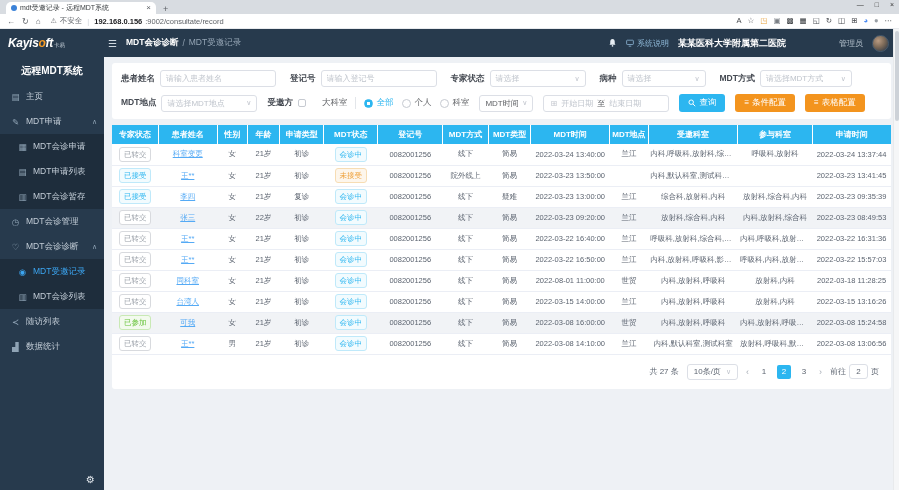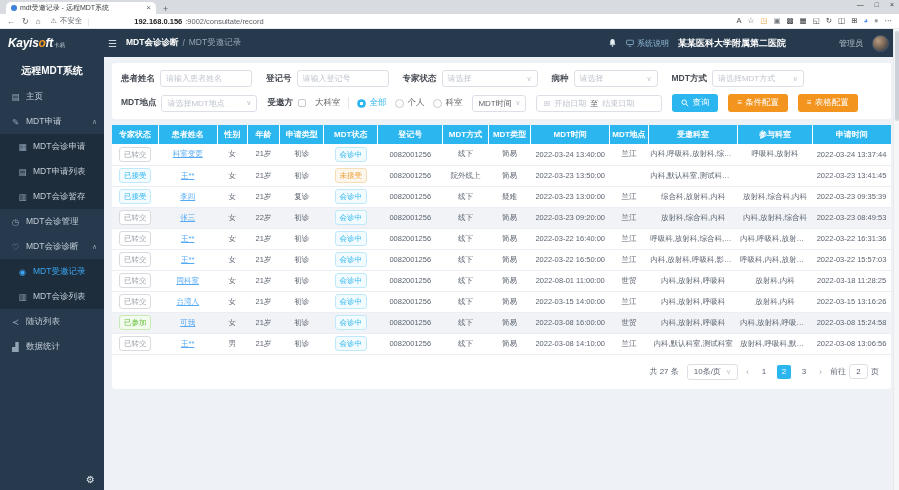--- a/index.html
+++ b/index.html
@@ -13,21 +13,21 @@
   .favicon { width:6px; height:6px; border-radius:50%; background:#3b82d8; flex:none; }
   .tab-title { font-size:7px; color:#3c4043; white-space:nowrap; overflow:hidden; text-overflow:ellipsis; flex:1; }
   .tab-close { font-size:8px; color:#5f6368; line-height:1; }
   .newtab { font-size:9px; color:#5f6368; margin-left:7px; line-height:1; }
   .win-controls { position:absolute; right:5px; top:1px; display:flex; gap:11px; font-size:7px; color:#333; }
   .addressbar { height:15px; background:#fff; display:flex; align-items:center; gap:6px; padding:0 7px; border-bottom:1px solid #e8eaed; }
   .nav-icons { display:flex; gap:7px; font-size:8px; color:#5f6368; }
   .urlbox { display:flex; align-items:center; gap:3px; font-size:7.5px; color:#5f6368; flex:1; margin-left:4px; }
   .urlbox .warn { font-size:7px; color:#5f6368; }
   .urlbox .sep { color:#d0d3d8; margin:0 2px; }
-  .url-host { color:#202124; font-weight:bold;margin-left:40px; }
+  .url-host { color:#202124; font-weight:bold; }
   .url-path { color:#5f6368; }
   .toolbar-icons { display:flex; gap:6px; align-items:center; font-size:7.5px; line-height:1; }
 
   
   .app-header { height:28px; background:#273a4d; display:flex; align-items:center; }
   .logo { width:104px; flex:none; padding-left:8px; display:flex; align-items:baseline; cursor:pointer; }
   .logo-main { font-size:12px; font-weight:bold; color:#fff; font-style:italic; letter-spacing:-0.3px; }
   .logo-o { color:#f59a23; }
   .logo-sub { font-size:5.5px; color:#cfd8e0; margin-left:1px; }
   .collapse { font-size:10px; color:#cfd8e0; margin:0 9px 0 4px; cursor:pointer; }
@@ -54,28 +54,28 @@
   .gear { position:absolute; bottom:5px; right:9px; font-size:10px; color:#e3e8ee; cursor:pointer; }
 
   
   .main { flex:1; background:#eef1f5; padding:6px 8px 0 8px; overflow:hidden; }
   .filter-card { background:#fff; border-radius:3px; padding:7px 9px; }
   .frow { display:flex; align-items:center; gap:14px; }
   .frow + .frow { margin-top:7px; }
   .field { display:flex; align-items:center; gap:5px; }
   .field > label { font-size:8.5px; color:#464b53; font-weight:bold; white-space:nowrap; }
   .txt, .select, .datebox, .mini-select { height:17px; border:1px solid #dcdfe6; border-radius:3px; font-size:8px; background:#fff; }
-  .txt { padding:0 5px; width:92px; color:#606266; font-family:inherit; }
+  .txt { padding:0 5px; width:116px; color:#606266; font-family:inherit; }
   .txt::placeholder { color:#bfc4cc; }
   .select { display:flex; align-items:center; justify-content:space-between; padding:0 5px; cursor:pointer; }
   .select .ph { color:#bfc4cc; }
   .select .val { color:#606266; }
   .caret { color:#c0c4cc; font-size:7px; }
   .w96 { width:96px; } .w84 { width:84px; } .w92 { width:92px; } .w54 { width:54px; }
-  .cb { display:flex; align-items:center; gap:9px; font-size:8.5px; color:#606266; cursor:pointer; }
+  .cb { display:flex; align-items:center; gap:16px; font-size:8.5px; color:#606266; cursor:pointer; }
   .cb .box { width:8px; height:8px; border:1px solid #c6cad1; border-radius:2px; background:#fff; }
   .vdiv { width:1px; height:12px; background:#e3e6ea; margin:0 3px; }
   .radio-group { display:flex; align-items:center; gap:9px; }
   .radio { display:flex; align-items:center; gap:3px; font-size:8.5px; color:#606266; cursor:pointer; }
   .radio .dot { width:9px; height:9px; border:1px solid #c6cad1; border-radius:50%; background:#fff; }
   .radio.checked { color:#2cb6f0; }
   .radio.checked .dot { border-color:#2cb6f0; background:radial-gradient(circle,#fff 0,#fff 1.5px,#2cb6f0 1.6px); }
   .datebox { display:flex; align-items:center; gap:4px; padding:0 6px; width:126px; color:#bfc4cc; cursor:pointer; }
   .datebox .to { color:#606266; }
   .cal { color:#c0c4cc; font-size:8px; }

